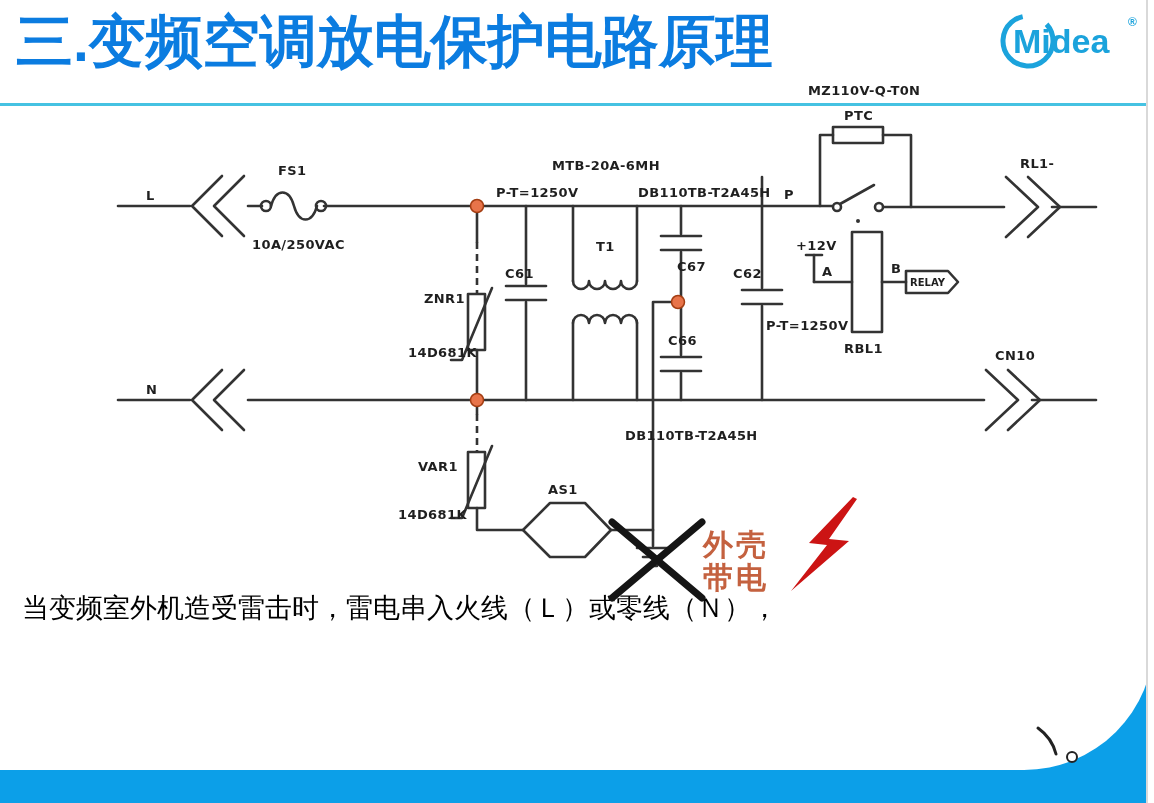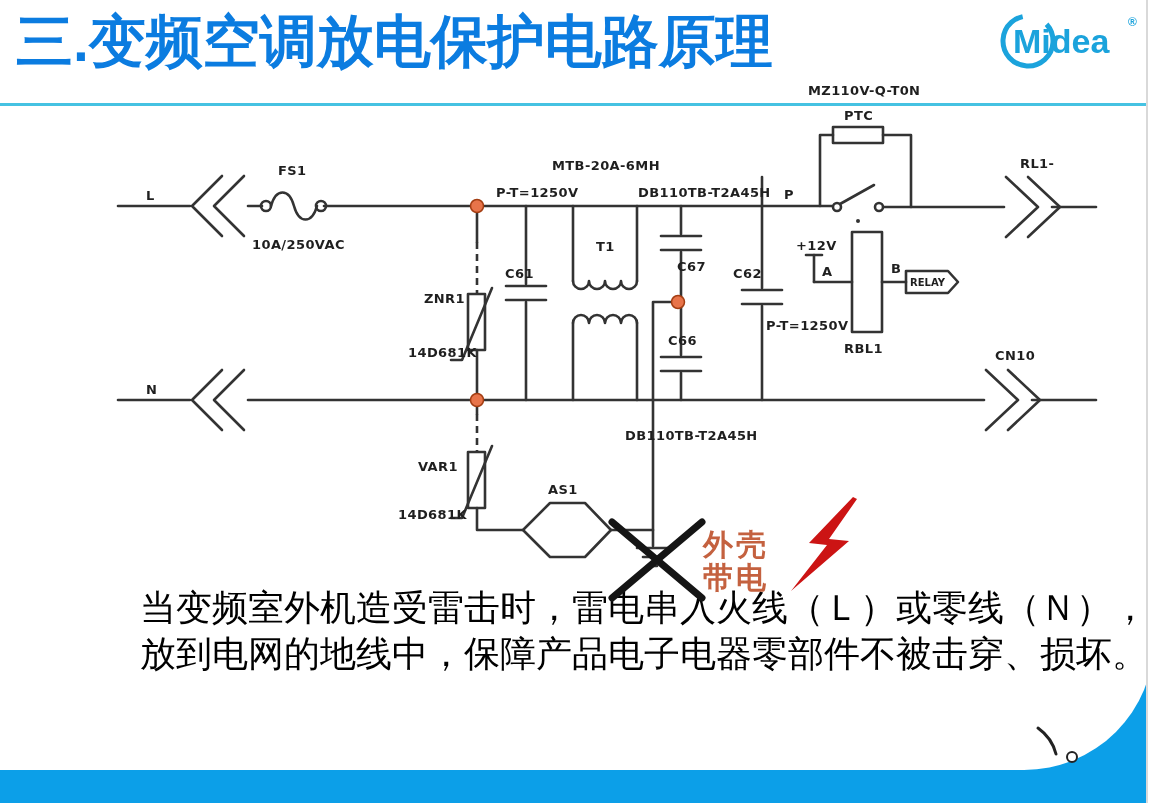--- a/index.html
+++ b/index.html
@@ -1,38 +1,38 @@
 <!DOCTYPE html>
 <html style="--c-title: #0b7ce0; --c-separator: #45c2e2; --c-footer: #0c9fe8; --c-warning: #c4613f; --c-bolt: #cc1414; --c-junction: #e8744a; --c-logo: #1ba3dc; --c-wire: #333333; --c-label: #1f1f1f;"><head>
 <meta charset="utf-8">
 <style>
   html,body{margin:0;padding:0;background:#e9e9e9;}
   .slide{
     position:relative;width:1154px;height:803px;background:#ffffff;
-    overflow:hidden;font-family:"Liberation Sans",sans-serif;text-align:right;
+    overflow:hidden;font-family:"Liberation Sans",sans-serif;
   }
   
   .corner-blue{position:absolute;right:0;bottom:0;width:330px;height:200px;
     background:var(--c-footer,#0c9fe8);z-index:0;}
   .corner-white{position:absolute;right:0;bottom:33px;width:330px;height:170px;
     background:#ffffff;border-bottom-right-radius:130px;z-index:0;}
   .footer-bar{position:absolute;left:0;bottom:0;width:100%;height:33px;
     background:var(--c-footer,#0c9fe8);z-index:0;}
   .right-strip{position:absolute;right:0;top:0;width:6px;height:100%;
     background:#ffffff;border-left:2px solid #d9d9d9;z-index:6;}
   
   .title{position:absolute;left:16px;top:4px;font-size:57px;font-weight:900;
     color:var(--c-title,#0b7ce0);z-index:3;letter-spacing:0;white-space:nowrap;
     font-family:"Liberation Sans",sans-serif;}
   .separator{position:absolute;left:0;top:103px;width:1148px;height:3px;
     background:var(--c-separator,#45c2e2);z-index:1;}
   .logo{position:absolute;right:8px;top:4px;width:150px;height:72px;z-index:3;}
   
   .para{position:absolute;left:22px;top:585px;width:1126px;z-index:1;
-    font-family:"Liberation Serif",serif;font-size:36px;line-height:46px;
+    font-family:"Liberation Serif",serif;font-size:27px;line-height:46px;
     color:#000;white-space:nowrap;}
   
   .circuit{position:absolute;left:0;top:0;width:1154px;height:803px;z-index:2;
     pointer-events:none;}
   .w{stroke:var(--c-wire,#333);stroke-width:2.6;fill:none;stroke-linecap:round;stroke-linejoin:round;}
   .wd{stroke:var(--c-wire,#333);stroke-width:2.6;fill:none;stroke-dasharray:7 5;}
   .xx{stroke:#151515;stroke-width:7;stroke-linecap:round;}
   .lbl{font-family:"DejaVu Sans",sans-serif;font-size:13px;font-weight:bold;
     fill:var(--c-label,#1f1f1f);letter-spacing:.4px;}
   .lbl-sm{font-family:"DejaVu Sans",sans-serif;font-size:10px;font-weight:bold;
@@ -56,21 +56,20 @@
   <div class="title">三.变频空调放电保护电路原理</div>
   <svg class="logo" viewBox="0 0 150 72">
     <circle cx="32" cy="37" r="25" fill="none" stroke="var(--c-logo,#1ba3dc)" stroke-width="5" stroke-dasharray="136 34" stroke-dashoffset="6" transform="rotate(-42 32 37)"></circle>
     <text class="logo-text" x="17" y="49" font-size="34">Midea</text>
     <text class="logo-text" x="132" y="22" font-size="12">®</text>
   </svg>
   <div class="separator"></div>
 
   <div class="para">
     <div>当变频室外机造受雷击时，雷电串入火线（Ｌ）或零线（Ｎ），</div>
-    <div>放到电网的地线中，保障产品电子电器零部件不被击穿、损坏。</div>
   </div>
 
   <svg class="circuit" viewBox="0 0 1154 803">
 
     <g>
       <line class="w" x1="118" y1="206" x2="190" y2="206"></line>
       <polyline class="w" points="222,176 192,206 222,236"></polyline>
       <polyline class="w" points="244,176 214,206 244,236"></polyline>
       <line class="w" x1="248" y1="206" x2="262" y2="206"></line>
       <line class="w" x1="324" y1="206" x2="832" y2="206"></line>

